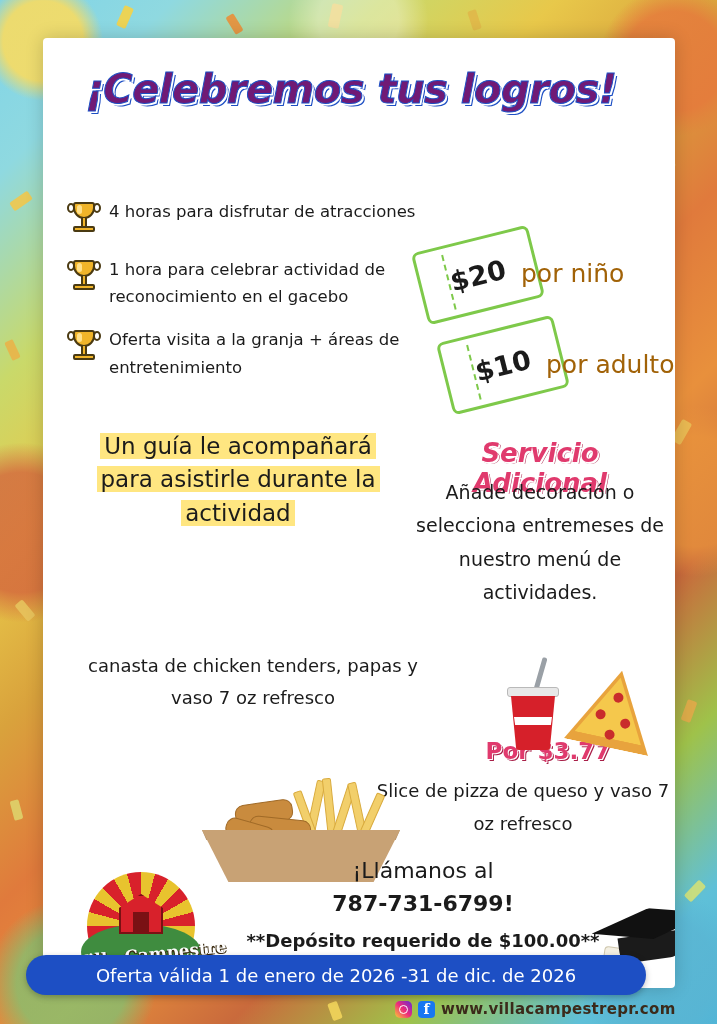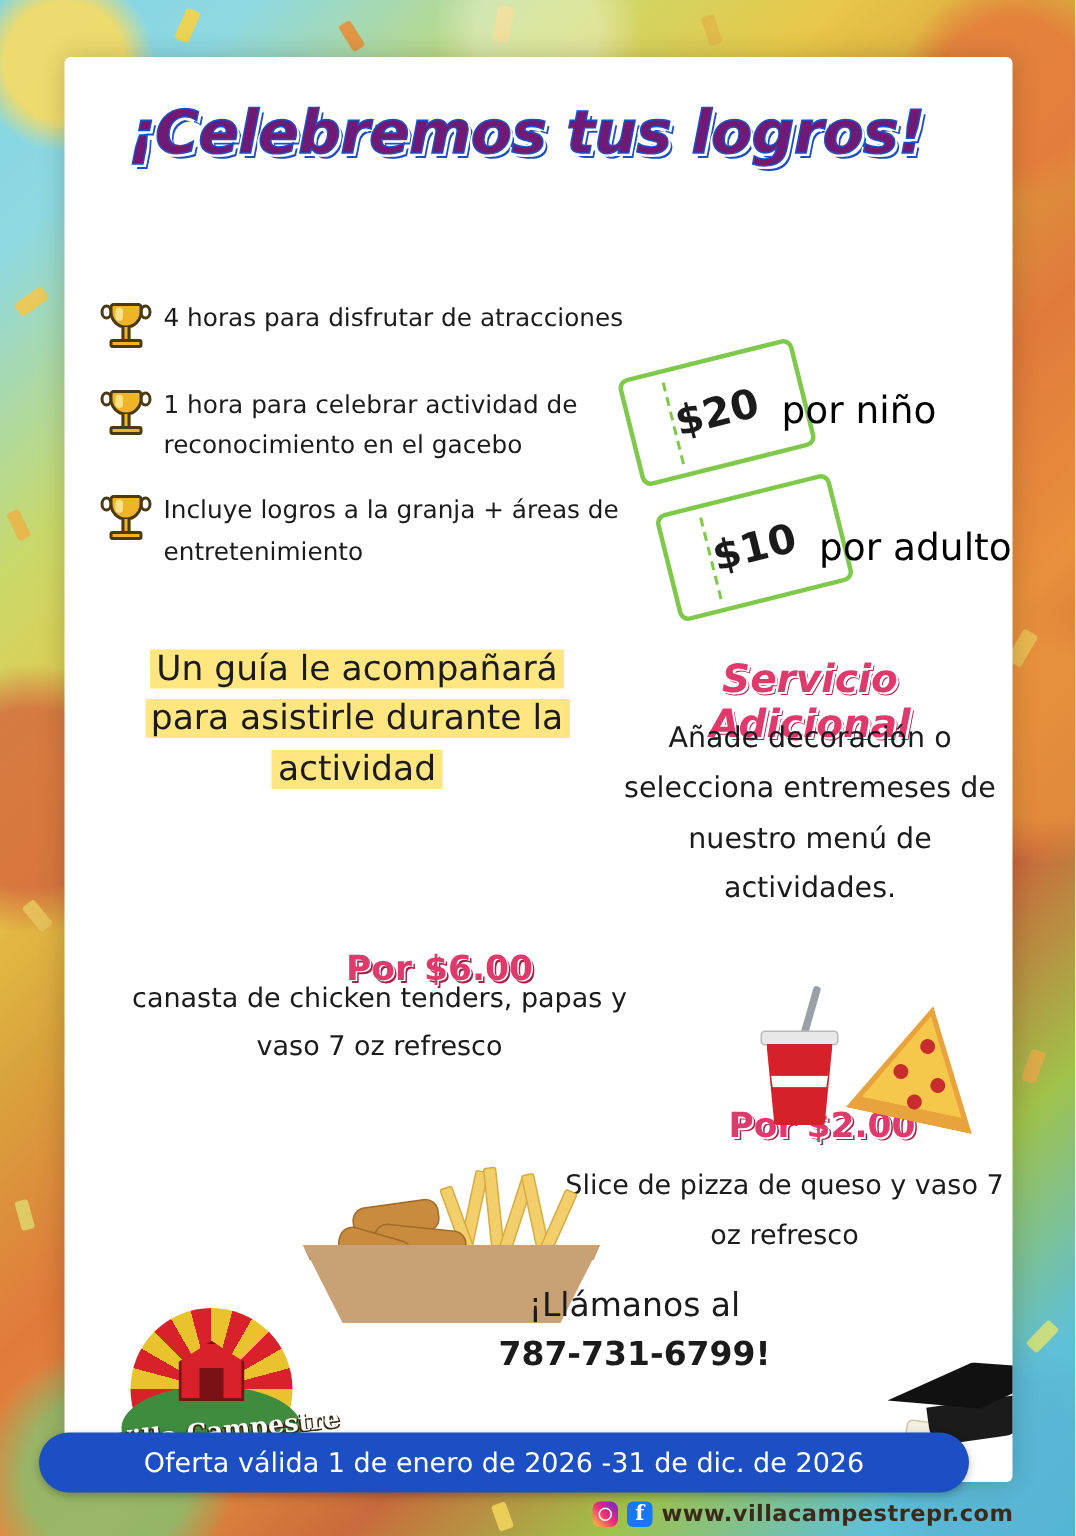--- a/index.html
+++ b/index.html
@@ -189,21 +189,21 @@
     justify-content: center;
     font-family: "DejaVu Sans", sans-serif;
     font-weight: bold;
     font-size: 27px;
     color: #1b1b1b;
   }
   .price-label {
     position: absolute;
     font-family: "DejaVu Sans", sans-serif;
     font-size: 25px;
-    color: #000000;
+    color: #a16207;
   }
 
   
   .servicio-title {
     position: absolute;
     left: 372px;
     top: 400px;
     width: 250px;
     text-align: center;
     font-family: "DejaVu Sans", sans-serif;
@@ -506,21 +506,21 @@
       </div>
       <div class="bullet">
         <div class="trophy">
           <div class="earL"></div>
             <div class="earR"></div>
           <div class="cup"></div>
             <div class="hl"></div>
           <div class="stem"></div>
             <div class="base"></div>
         </div>
-        <div class="bullet-text">Incluye logros a la granja + áreas de entretenimiento</div>
+        <div class="bullet-text">Oferta visita a la granja + áreas de entretenimiento</div>
       </div>
     </div>
 
     <div class="guide-note">
       <span>Un guía le acompañará para asistirle durante la actividad</span>
     </div>
 
     <div class="ticket" style="left:375px;top:200px;width:120px;height:74px;transform:rotate(-14deg);">
       <div class="dash" style="left:26px;"></div>
       <div class="amount">$20</div>
@@ -529,24 +529,23 @@
 
     <div class="ticket" style="left:400px;top:290px;width:120px;height:74px;transform:rotate(-14deg);">
       <div class="dash" style="left:26px;"></div>
       <div class="amount">$10</div>
     </div>
     <div class="price-label" style="left:503px;top:312px;">por adulto</div>
 
     <div class="servicio-title">Servicio Adicional</div>
     <div class="servicio-body">Añade decoración o selecciona entremeses de nuestro menú de actividades.</div>
 
-    <div class="combo1-price">Por $6.00</div>
     <div class="combo1-desc">canasta de chicken tenders, papas  y vaso 7 oz refresco</div>
 
-    <div class="combo2-price">Por  $2.00</div>
+    <div class="combo2-price">Por  $3.77</div>
     <div class="combo2-desc">Slice de pizza de queso y vaso 7 oz refresco</div>
 
     <div class="soda">
       <div class="straw"></div>
       <div class="lid"></div>
       <div class="cup"></div>
       <div class="band"></div>
     </div>
 
     <div class="pizza">
@@ -584,20 +583,21 @@
       <div class="green"></div>
       <div class="barn"></div>
       <div class="barn-door"></div>
       <div class="name">Villa Campestre</div>
       <div class="tag">La granja educativa</div>
     </div>
 
     <div class="contact">
       <div class="line1">¡Llámanos al</div>
       <div class="line2">787-731-6799!</div>
+      <div class="line3">**Depósito requerido  de $100.00**</div>
     </div>
 
   </div>
 
   <div id="validity">
     <span>Oferta válida 1 de enero de 2026 -31  de dic. de 2026</span>
   </div>
 
   <div id="social">
     <div class="ig-icon"></div>

